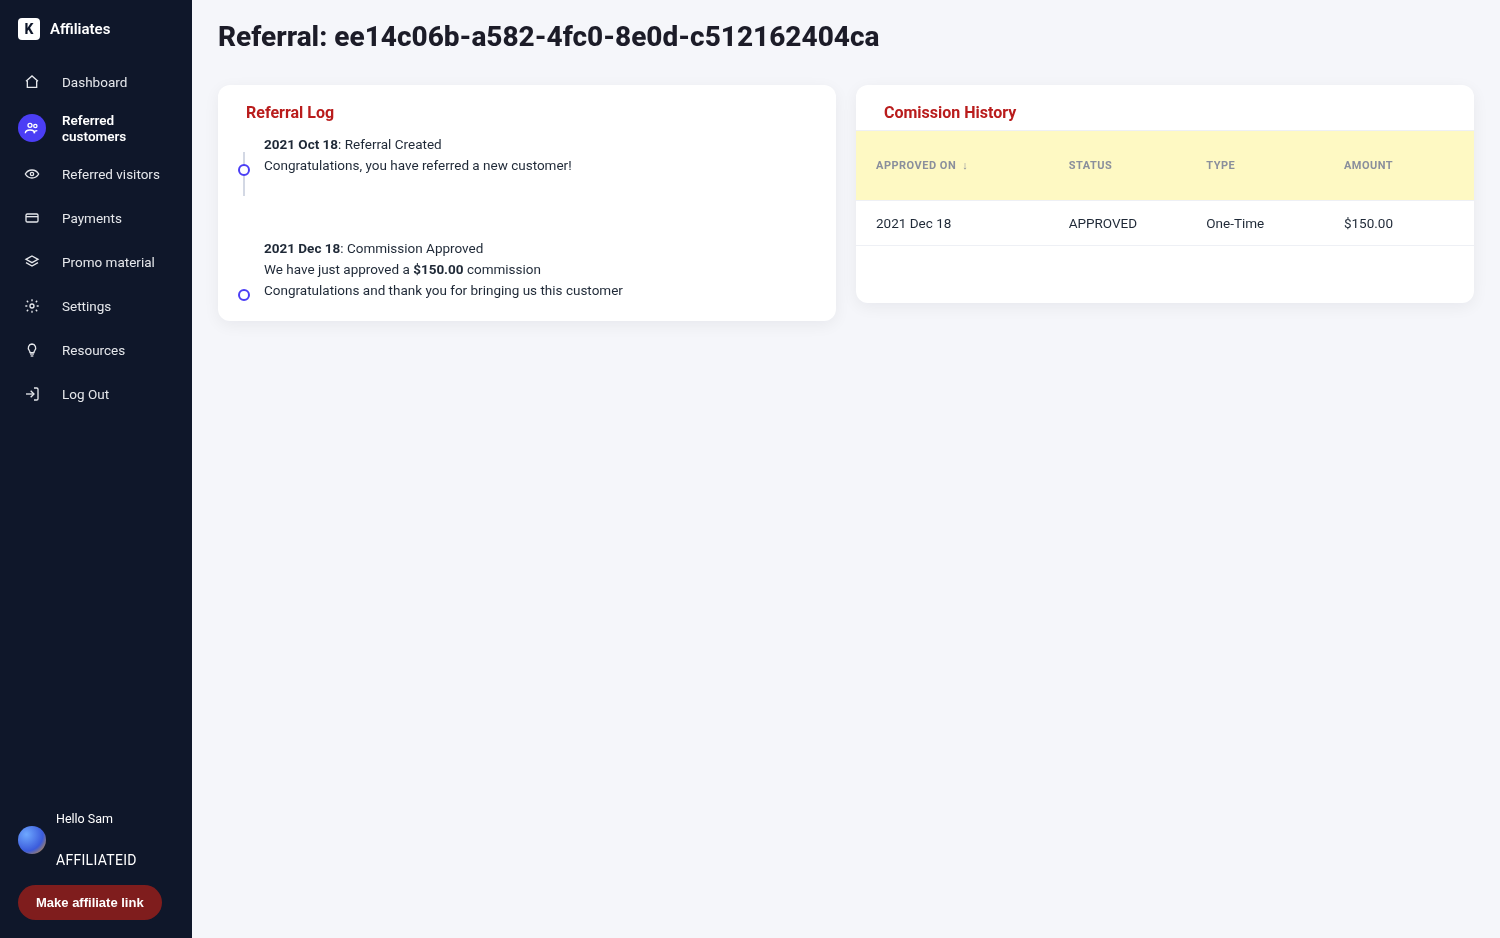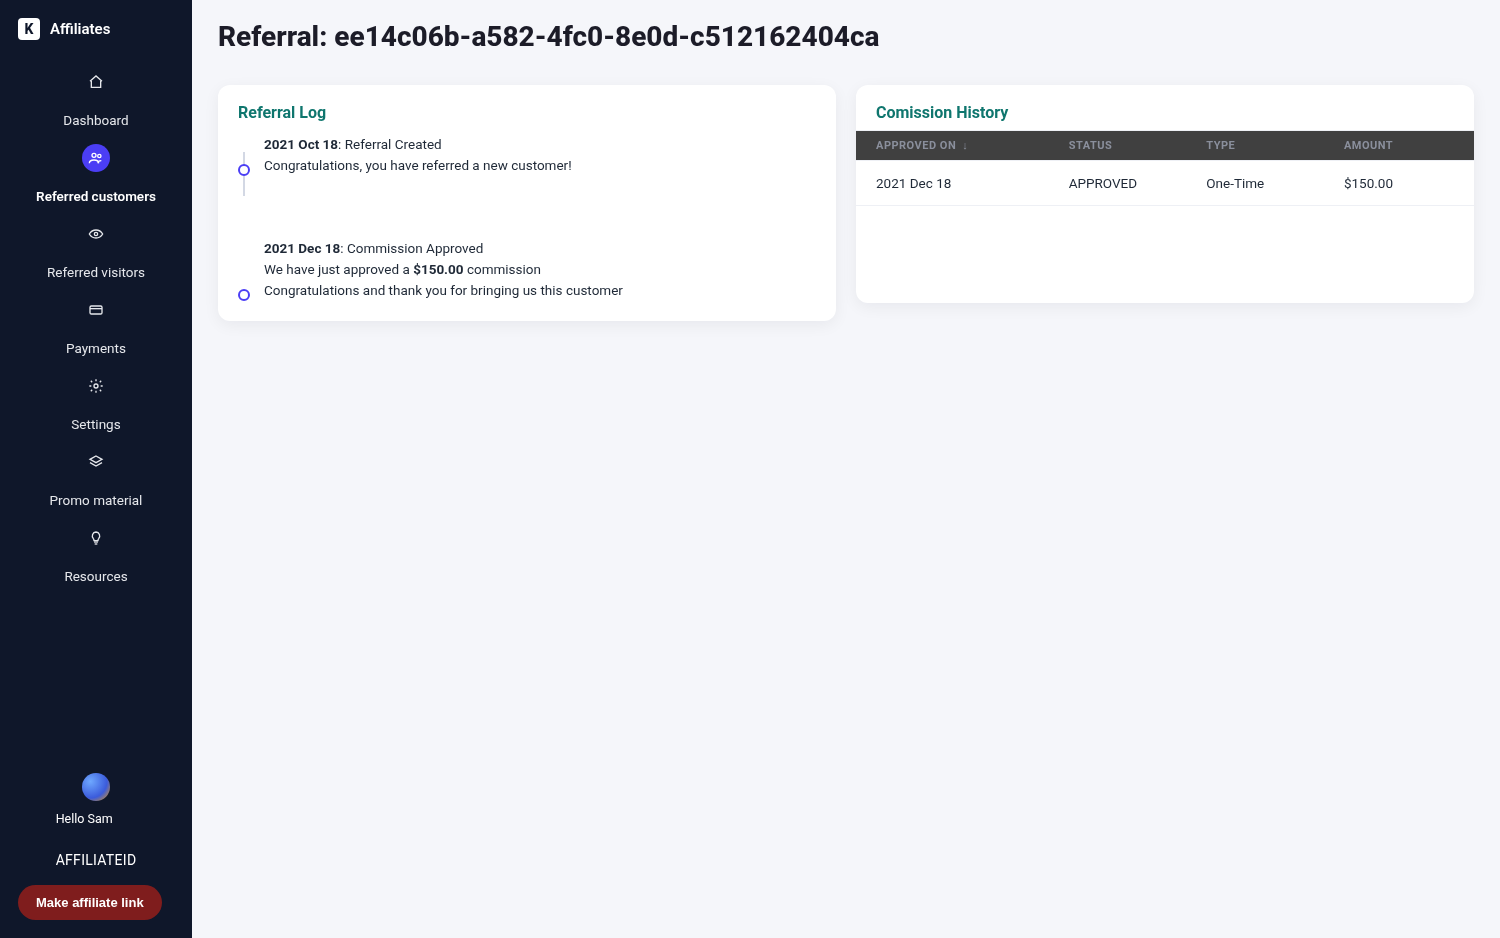--- a/index.html
+++ b/index.html
@@ -40,35 +40,34 @@
   }
   .nav { flex: 1; }
   .nav-item {
     display: flex;
     align-items: center;
     gap: 16px;
     padding: 8px 18px;
     font-size: 13.5px;
     cursor: pointer;
     color: #e5e7eb;
-    flex-direction: column;
   }
   .nav-item.active { color: #ffffff; font-weight: 600; }
   .nav-icon {
     width: 28px; height: 28px;
     display: flex; align-items: center; justify-content: center;
     border-radius: 50%;
     flex-shrink: 0;
   }
   .nav-item.active .nav-icon { background: #4b3ef5; }
   .nav-icon svg { width: 16px; height: 16px; stroke: currentColor; fill: none; stroke-width: 2; }
   .sidebar-footer { padding: 0 18px; }
   .user-row {
     display: flex; align-items: center; gap: 10px;
-    font-size: 13px; margin-bottom: 16px; flex-direction: column;
+    font-size: 13px; margin-bottom: 16px;
   }
   .avatar {
     width: 28px; height: 28px; border-radius: 50%;
     background: radial-gradient(circle at 30% 30%, #6ea8ff, #3b5bdb 60%, #f59f00 100%);
     flex-shrink: 0;
   }
   .user-meta { line-height: 1.25; }
   .user-meta .hello { font-size: 12.5px; }
   .user-meta .affid { font-size: 14px; letter-spacing: 0.3px; margin-top: 25px; }
   .make-link-btn {
@@ -86,43 +85,43 @@
   .main { flex: 1; padding: 20px 26px 26px 26px; }
   .page-title { font-size: 28px; font-weight: 800; color: #1c1c28; margin-bottom: 32px; }
   .columns { display: flex; gap: 20px; align-items: flex-start; }
   .card {
     background: #ffffff;
     border-radius: 12px;
     box-shadow: 0 4px 16px rgba(15,23,42,0.06);
     flex: 1;
     min-height: 218px;
   }
-  .card-header { padding: 18px 20px 8px 20px; font-size: 16px; font-weight: 700; color: #0f766e; }
+  .card-header { padding: 18px 20px 8px 20px; font-size: 16px; font-weight: 700; color: #b91c1c; margin-left: 8px; }
   .card-body { padding: 4px 20px 20px 20px; }
   
   .timeline { position: relative; }
   .tl-item { display: flex; gap: 14px; align-items: flex-end; position: relative; padding-bottom: 18px; }
   .tl-item:last-child { padding-bottom: 0; margin-top: 44px; }
   .tl-dot {
     width: 12px; height: 12px; border: 2px solid #4b3ef5; border-radius: 50%;
     background: #fff; margin-top: 3px; flex-shrink: 0; position: relative; z-index: 1;
   }
   .tl-connector {
     position: absolute; left: 5px; top: 18px; bottom: -2px; width: 2px; background: #d3d8e4;
   }
   .tl-item:last-child .tl-connector { display: none; }
   .tl-text { font-size: 13.5px; color: #1f2937; line-height: 1.55; }
   .tl-text .strong { font-weight: 700; }
   
   .table { width: 100%; font-size: 13.5px; }
   .thead-row {
     display: grid;
     grid-template-columns: 1.4fr 1fr 1fr 0.8fr;
-    padding: 8px 20px;
-    background: #404040;
+    padding: 28px 20px;
+    background: #fef9c3;
     border-top: 1px solid #eef0f5;
     border-bottom: 1px solid #eef0f5;
     color: #8a8f9c;
     font-size: 11px;
     font-weight: 700;
     letter-spacing: 0.5px;
   }
   .thead-row .th-sort { display: flex; align-items: center; gap: 6px; }
   .trow {
     display: grid;
@@ -177,44 +176,54 @@
         <svg viewBox="0 0 24 24">
             <rect x="3" y="6" width="18" height="12" rx="2"></rect>
             <path d="M3 10h18"></path>
           </svg>
       </span>
       <span>Payments</span>
     </div>
     <div class="nav-item">
       <span class="nav-icon">
         <svg viewBox="0 0 24 24">
+            <path d="M12 3l9 5-9 5-9-5 9-5z"></path>
+            <path d="M3 13l9 5 9-5"></path>
+          </svg>
+      </span>
+      <span>Promo material</span>
+    </div>
+    <div class="nav-item">
+      <span class="nav-icon">
+        <svg viewBox="0 0 24 24">
             <circle cx="12" cy="12" r="3"></circle>
             <path d="M12 2v3M12 19v3M4.2 4.2l2.1 2.1M17.7 17.7l2.1 2.1M2 12h3M19 12h3M4.2 19.8l2.1-2.1M17.7 6.3l2.1-2.1"></path>
           </svg>
       </span>
       <span>Settings</span>
-    </div>
-    <div class="nav-item">
-      <span class="nav-icon">
-        <svg viewBox="0 0 24 24">
-            <path d="M12 3l9 5-9 5-9-5 9-5z"></path>
-            <path d="M3 13l9 5 9-5"></path>
-          </svg>
-      </span>
-      <span>Promo material</span>
     </div>
     <div class="nav-item">
       <span class="nav-icon">
         <svg viewBox="0 0 24 24">
             <path d="M9 18h6"></path>
             <path d="M10 21h4"></path>
             <path d="M12 3a6 6 0 0 0-4 10c1 1 1 2 1 3h6c0-1 0-2 1-3a6 6 0 0 0-4-10z"></path>
           </svg>
       </span>
       <span>Resources</span>
+    </div>
+    <div class="nav-item">
+      <span class="nav-icon">
+        <svg viewBox="0 0 24 24">
+            <path d="M15 3h4a2 2 0 0 1 2 2v14a2 2 0 0 1-2 2h-4"></path>
+            <path d="M10 17l5-5-5-5"></path>
+            <path d="M15 12H3"></path>
+          </svg>
+      </span>
+      <span>Log Out</span>
     </div>
   </nav>
 
   <div class="sidebar-footer">
     <div class="user-row">
       <div class="avatar"></div>
       <div class="user-meta">
         <div class="hello">Hello Sam</div>
         <div class="affid">AFFILIATEID</div>
       </div>

